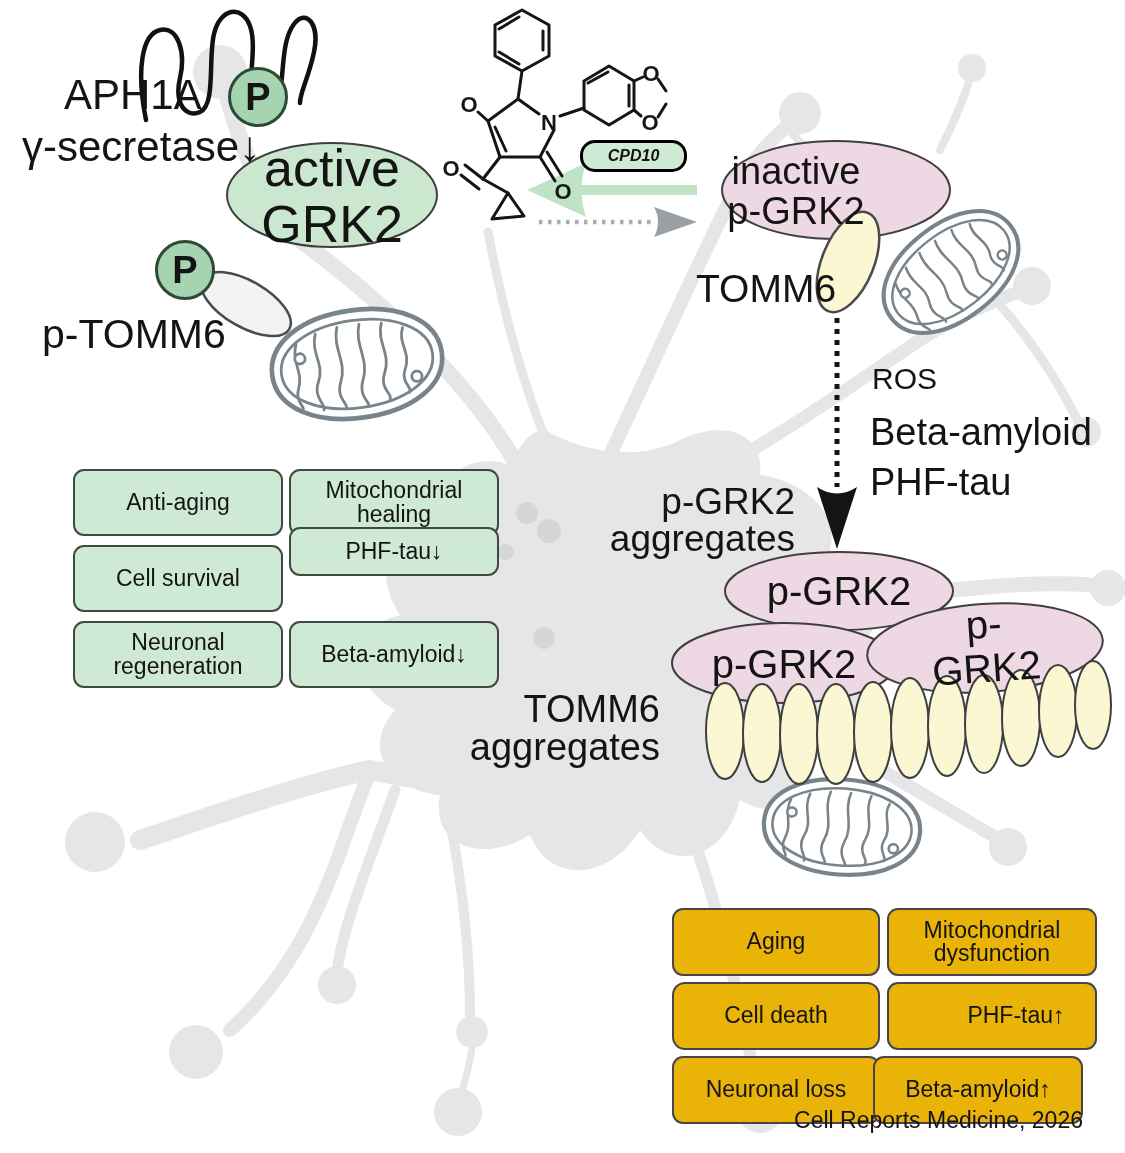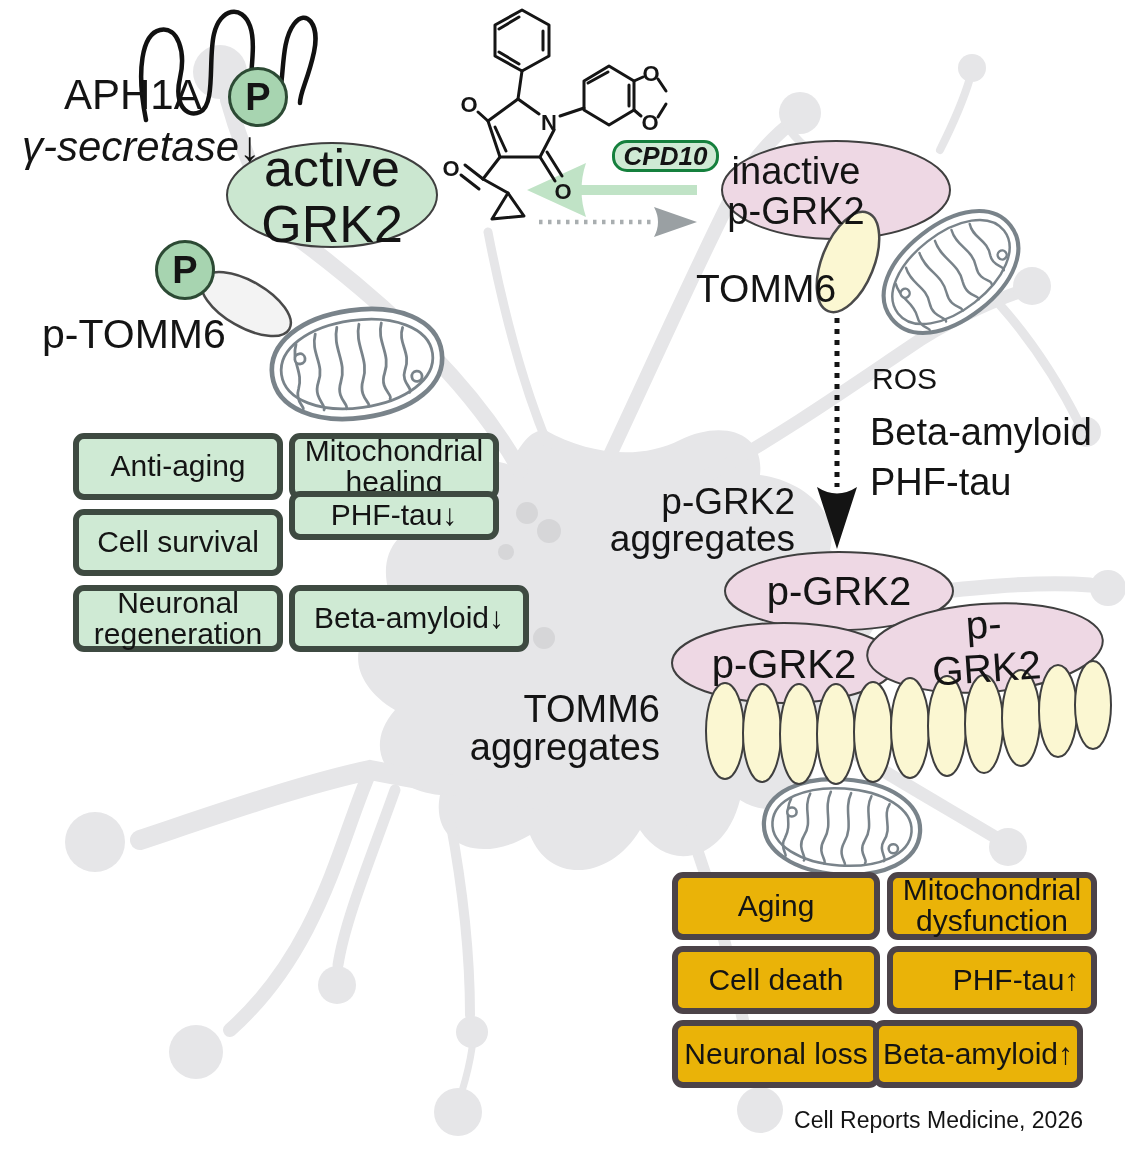--- a/index.html
+++ b/index.html
@@ -6,35 +6,35 @@
   #canvas{
     position:relative;width:1125px;height:1153px;overflow:hidden;background:#ffffff;
     font-family:"Liberation Sans","DejaVu Sans",sans-serif;color:#141414;
   }
   #bg{position:absolute;left:0;top:0;}
   .t{position:absolute;color:#141414;white-space:pre-line;line-height:1.1;}
   .center{transform:translate(-50%,-50%);text-align:center;}
   .right{text-align:right;}
   .box{
     position:absolute;display:flex;align-items:center;justify-content:center;
-    text-align:center;border:6px solid #0369a1;border-radius:11px;
-    font-size:30px;line-height:1.02;white-space:pre-line;box-sizing:border-box;
+    text-align:center;border:2px solid #0369a1;border-radius:11px;
+    font-size:23px;line-height:1.02;white-space:pre-line;box-sizing:border-box;margin-top:36px;
   }
   .gbox{background:#cfead4;border-color:#3e4a41;}
   .pbox{background:#eab308;border-color:#4c4348;}
   .pcirc{
     position:absolute;width:60px;height:60px;border-radius:50%;
     background:#a7d4b0;border:3px solid #2c4a34;display:flex;align-items:center;
     justify-content:center;font-size:38px;font-weight:600;box-sizing:border-box;
   }
   .cpd{
-    position:absolute;left:612px;top:140px;width:107px;height:32px;
-    background:#cfead4;border:3px solid #15803d;border-radius:15px;
+    position:absolute;left:580px;top:140px;width:107px;height:32px;
+    background:#cfead4;border:3px solid #000000;border-radius:15px;
     display:flex;align-items:center;justify-content:center;
-    font-size:26px;font-weight:bold;font-style:italic;box-sizing:border-box;
+    font-size:16px;font-weight:bold;font-style:italic;box-sizing:border-box;
   }
 </style>
 </head>
 <body>
 
 <div id="canvas">
 
 <svg id="bg" width="1125" height="1153" viewBox="0 0 1125 1153">
   <defs>
     <g id="mito">
@@ -158,21 +158,21 @@
       <text x="563" y="199">O</text>
       <text x="451" y="176">O</text>
       <text x="549" y="130">N</text>
       <text x="651" y="81">O</text>
       <text x="650" y="130">O</text>
     </g>
   </g>
 </svg>
 
 <div class="t" style="left:22px;top:72px;font-size:42px;margin-left:42px;">APH1A</div>
-<div class="t" style="left:22px;top:124px;font-size:42px;font-style:italic;">γ-secretase↓</div>
+<div class="t" style="left:22px;top:124px;font-size:42px;">γ-secretase↓</div>
 
 <div class="pcirc" style="left:228px;top:67px;">
       <span>P</span>
     </div>
 <div class="pcirc" style="left:155px;top:240px;">
       <span>P</span>
     </div>
 
 <div class="t center" style="left:332px;top:196px;font-size:52px;line-height:1.08;">active
 GRK2</div>
@@ -199,25 +199,25 @@
 <div class="t center" style="left:784px;top:664px;font-size:40px;">p-GRK2</div>
 <div class="t center" style="left:985px;top:646px;font-size:40px;transform:translate(-50%,-50%) rotate(-4deg);">p-GRK2</div>
 
 <div class="box gbox" style="left:73px;top:433px;width:210px;height:67px;">Anti-aging</div>
 <div class="box gbox" style="left:289px;top:433px;width:210px;height:67px;">Mitochondrial
 healing</div>
 <div class="box gbox" style="left:73px;top:509px;width:210px;height:67px;">Cell survival</div>
 <div class="box gbox" style="left:289px;top:491px;width:210px;height:49px;">PHF-tau↓</div>
 <div class="box gbox" style="left:73px;top:585px;width:210px;height:67px;">Neuronal
 regeneration</div>
-<div class="box gbox" style="left:289px;top:585px;width:240px;height:67px;">Beta-amyloid↓</div>
+<div class="box gbox" style="left:289px;top:585px;width:210px;height:67px;">Beta-amyloid↓</div>
 
 <div class="box pbox" style="left:672px;top:872px;width:208px;height:68px;">Aging</div>
 <div class="box pbox" style="left:887px;top:872px;width:210px;height:68px;">Mitochondrial
 dysfunction</div>
-<div class="box pbox" style="left:672px;top:946px;width:208px;height:68px;">Cell death</div>
+<div class="box pbox" style="left:672px;top:946px;width:208px;height:68px;border-radius:13px;">Cell death</div>
 <div class="box pbox" style="left:887px;top:946px;width:210px;height:68px;padding-left:48px;">PHF-tau↑</div>
 <div class="box pbox" style="left:672px;top:1020px;width:208px;height:68px;">Neuronal loss</div>
 <div class="box pbox" style="left:873px;top:1020px;width:210px;height:68px;">Beta-amyloid↑</div>
 
 <div class="t" style="right:42px;top:1108px;font-size:23px;">Cell Reports Medicine, 2026</div>
 
 </div>
 
 </body></html>

